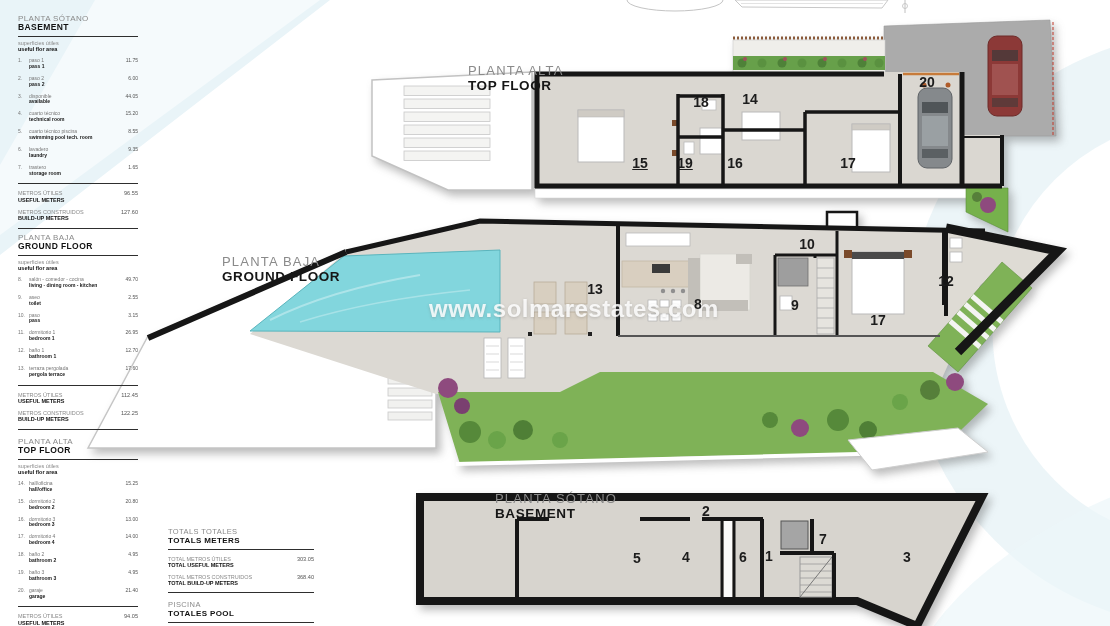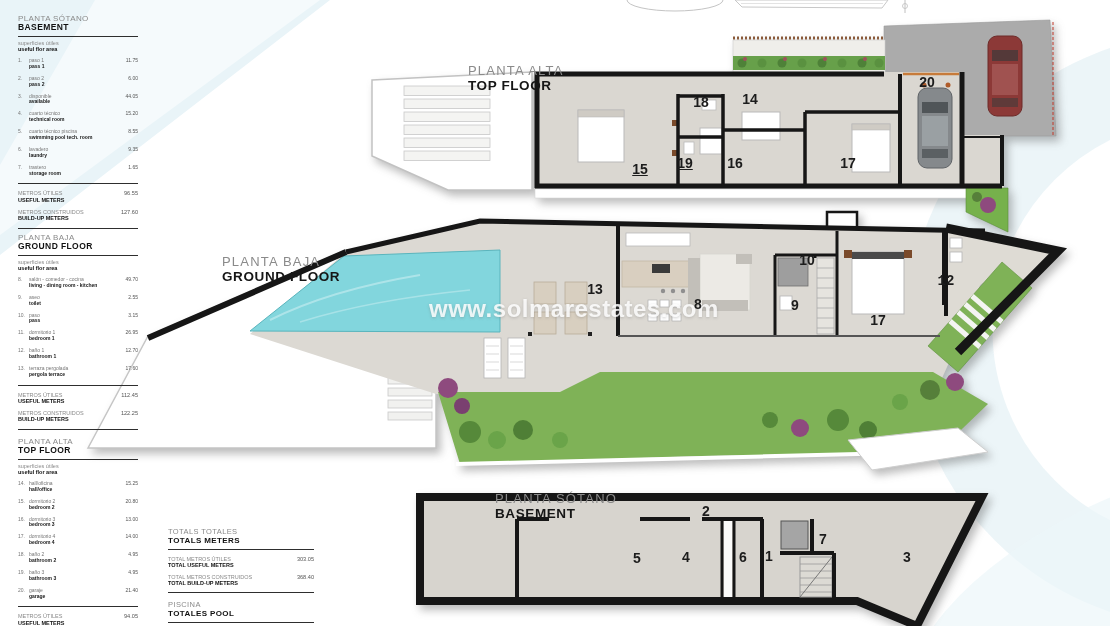--- a/index.html
+++ b/index.html
@@ -301,32 +301,32 @@
 <div class="plan-label" style="left:222px;top:255px;">
   <div class="es">PLANTA BAJA</div>
   <div class="en">GROUND FLOOR</div>
 </div>
 <div class="plan-label" style="left:495px;top:492px;">
   <div class="es">PLANTA SÓTANO</div>
   <div class="en">BASEMENT</div>
 </div>
 
 <div class="room-num" style="left:750px;top:99px;">14</div>
-<div class="room-num" style="left:640px;top:169px;text-decoration:underline;">15</div>
+<div class="room-num" style="left:640px;top:163px;text-decoration:underline;">15</div>
 <div class="room-num" style="left:735px;top:163px;">16</div>
 <div class="room-num" style="left:848px;top:163px;">17</div>
 <div class="room-num" style="left:701px;top:102px;">18</div>
 <div class="room-num" style="left:685px;top:163px;text-decoration:underline;">19</div>
 <div class="room-num" style="left:927px;top:82px;">20</div>
 
 <div class="room-num" style="left:698px;top:304px;">8</div>
 <div class="room-num" style="left:795px;top:305px;">9</div>
-<div class="room-num" style="left:807px;top:260px;">10</div>
+<div class="room-num" style="left:807px;top:244px;">10</div>
 <div class="room-num" style="left:878px;top:320px;">17</div>
-<div class="room-num" style="left:946px;top:281px;font-family:Liberation Mono, monospace;">12</div>
+<div class="room-num" style="left:946px;top:281px;">12</div>
 <div class="room-num" style="left:595px;top:289px;">13</div>
 
 <div class="room-num" style="left:769px;top:556px;">1</div>
 <div class="room-num" style="left:706px;top:511px;">2</div>
 <div class="room-num" style="left:907px;top:557px;">3</div>
 <div class="room-num" style="left:686px;top:557px;">4</div>
 <div class="room-num" style="left:637px;top:558px;">5</div>
 <div class="room-num" style="left:743px;top:557px;">6</div>
 <div class="room-num" style="left:823px;top:539px;">7</div>
 

